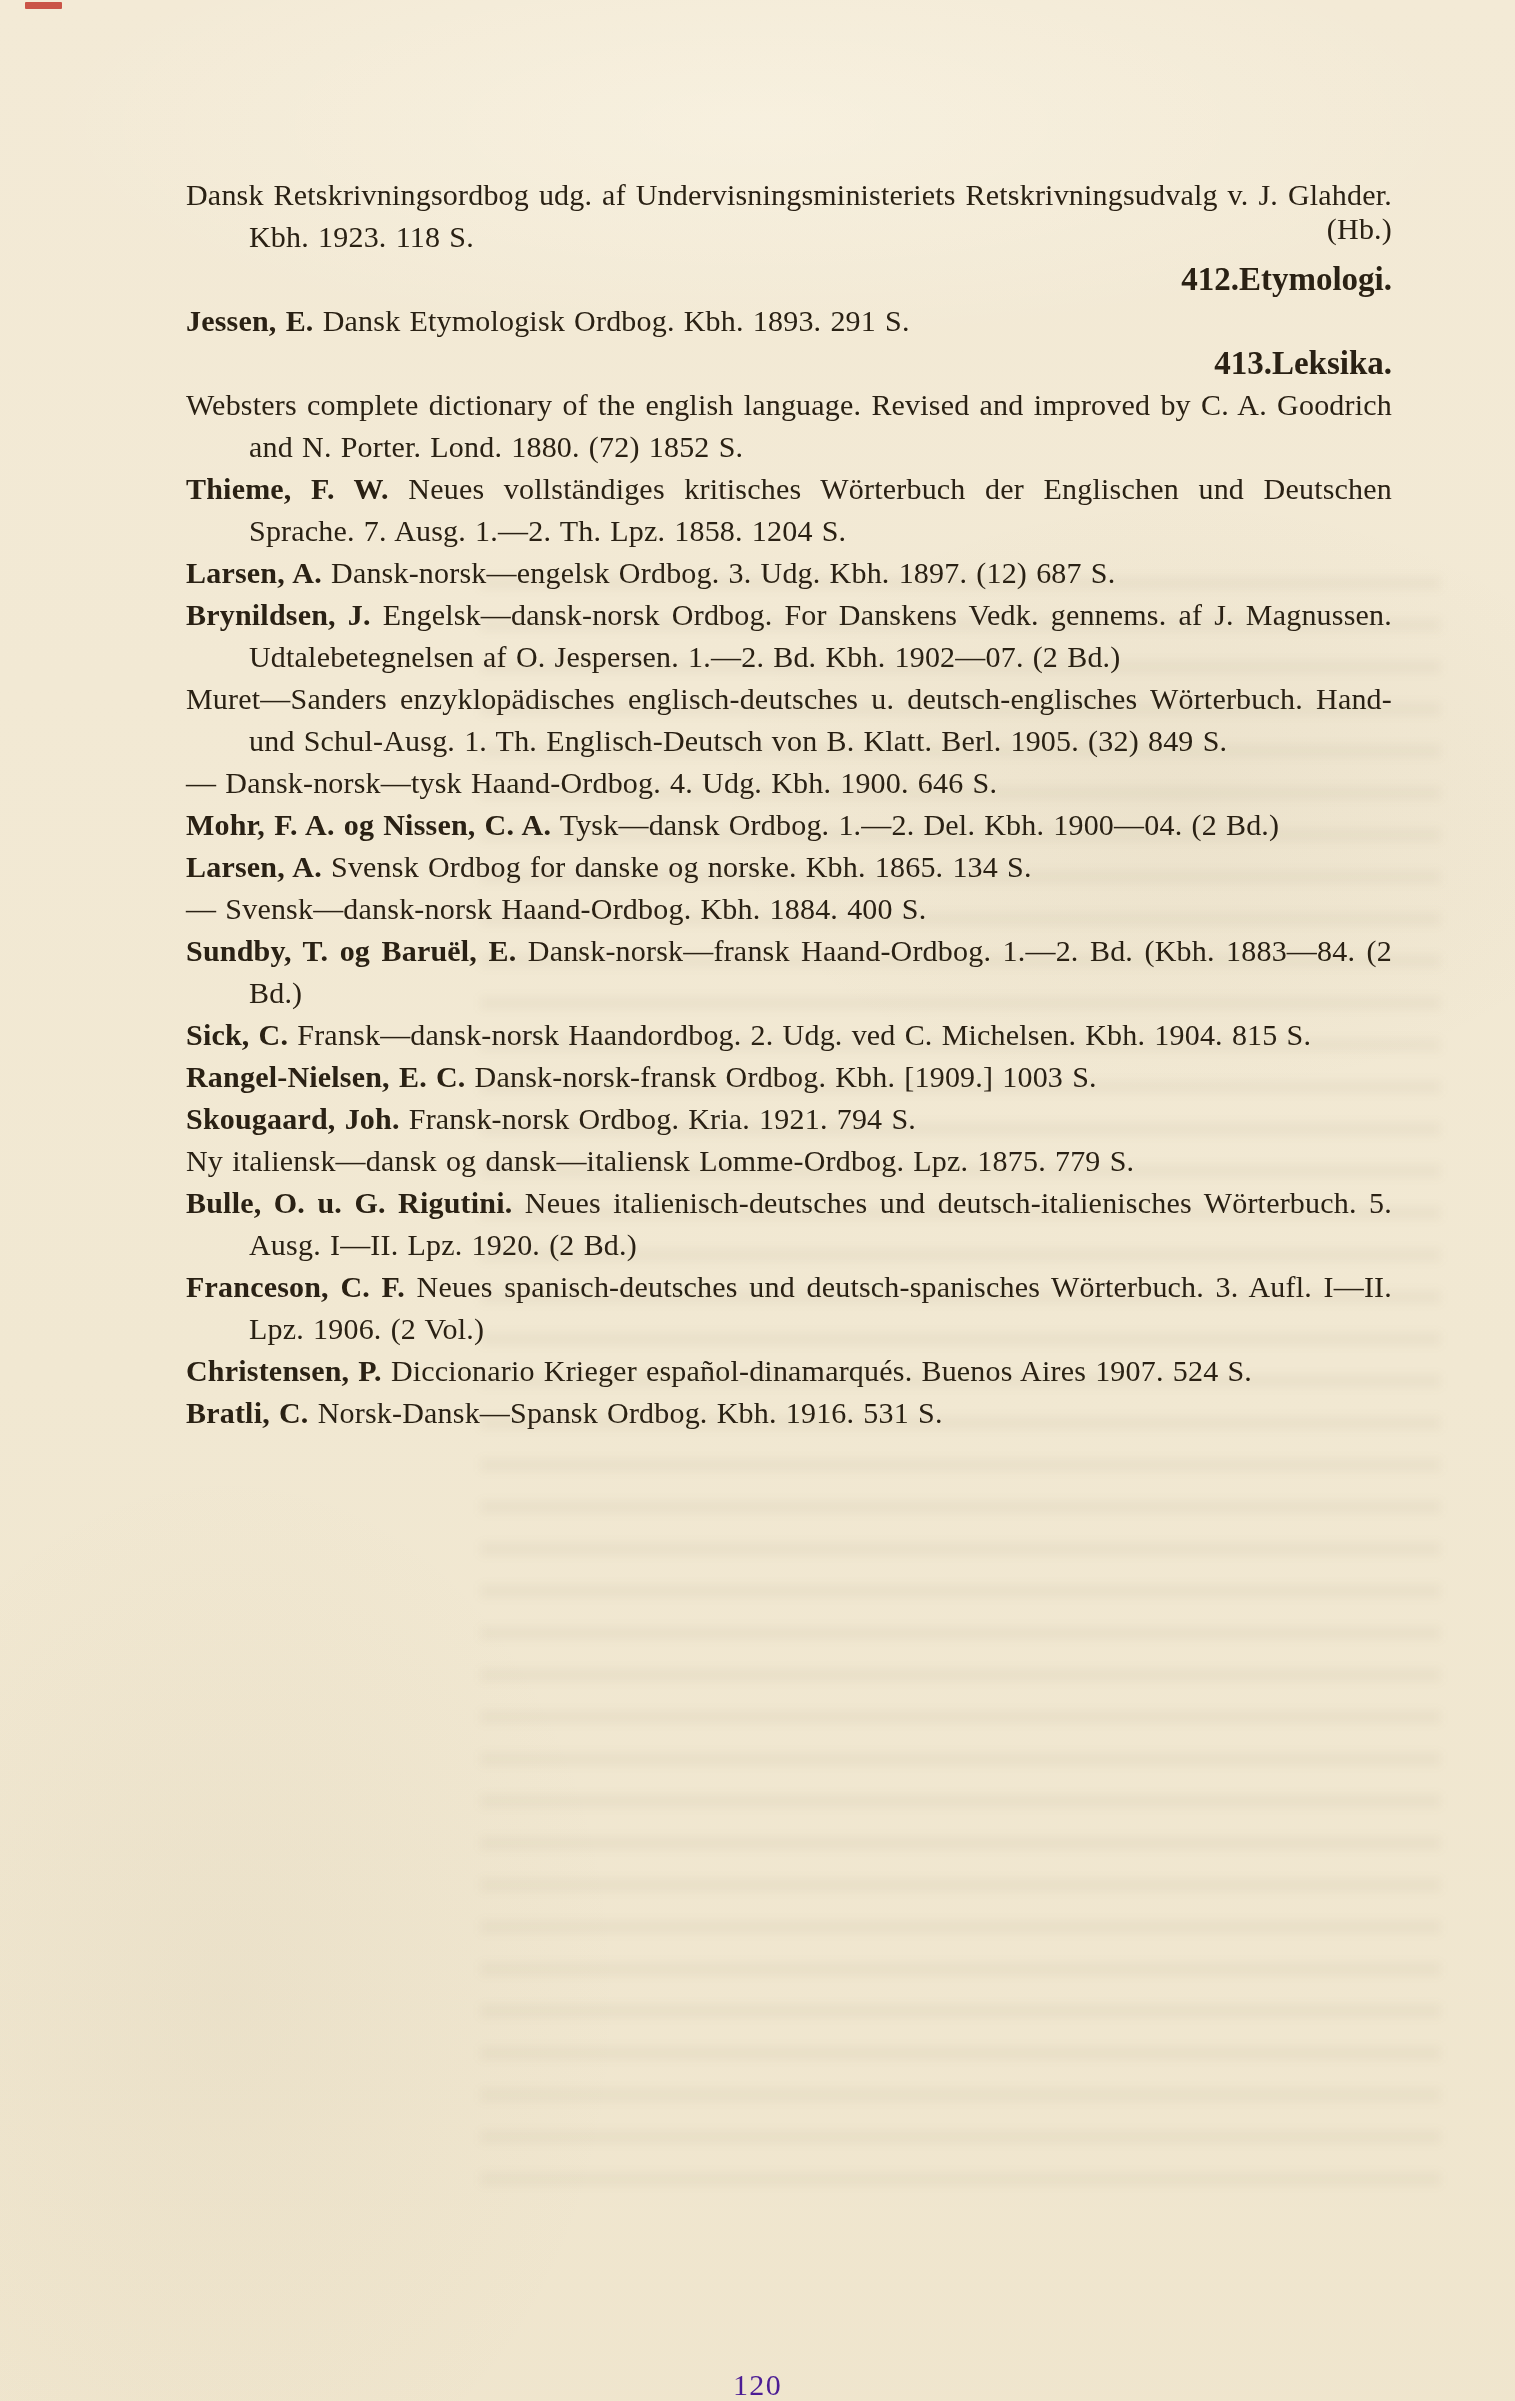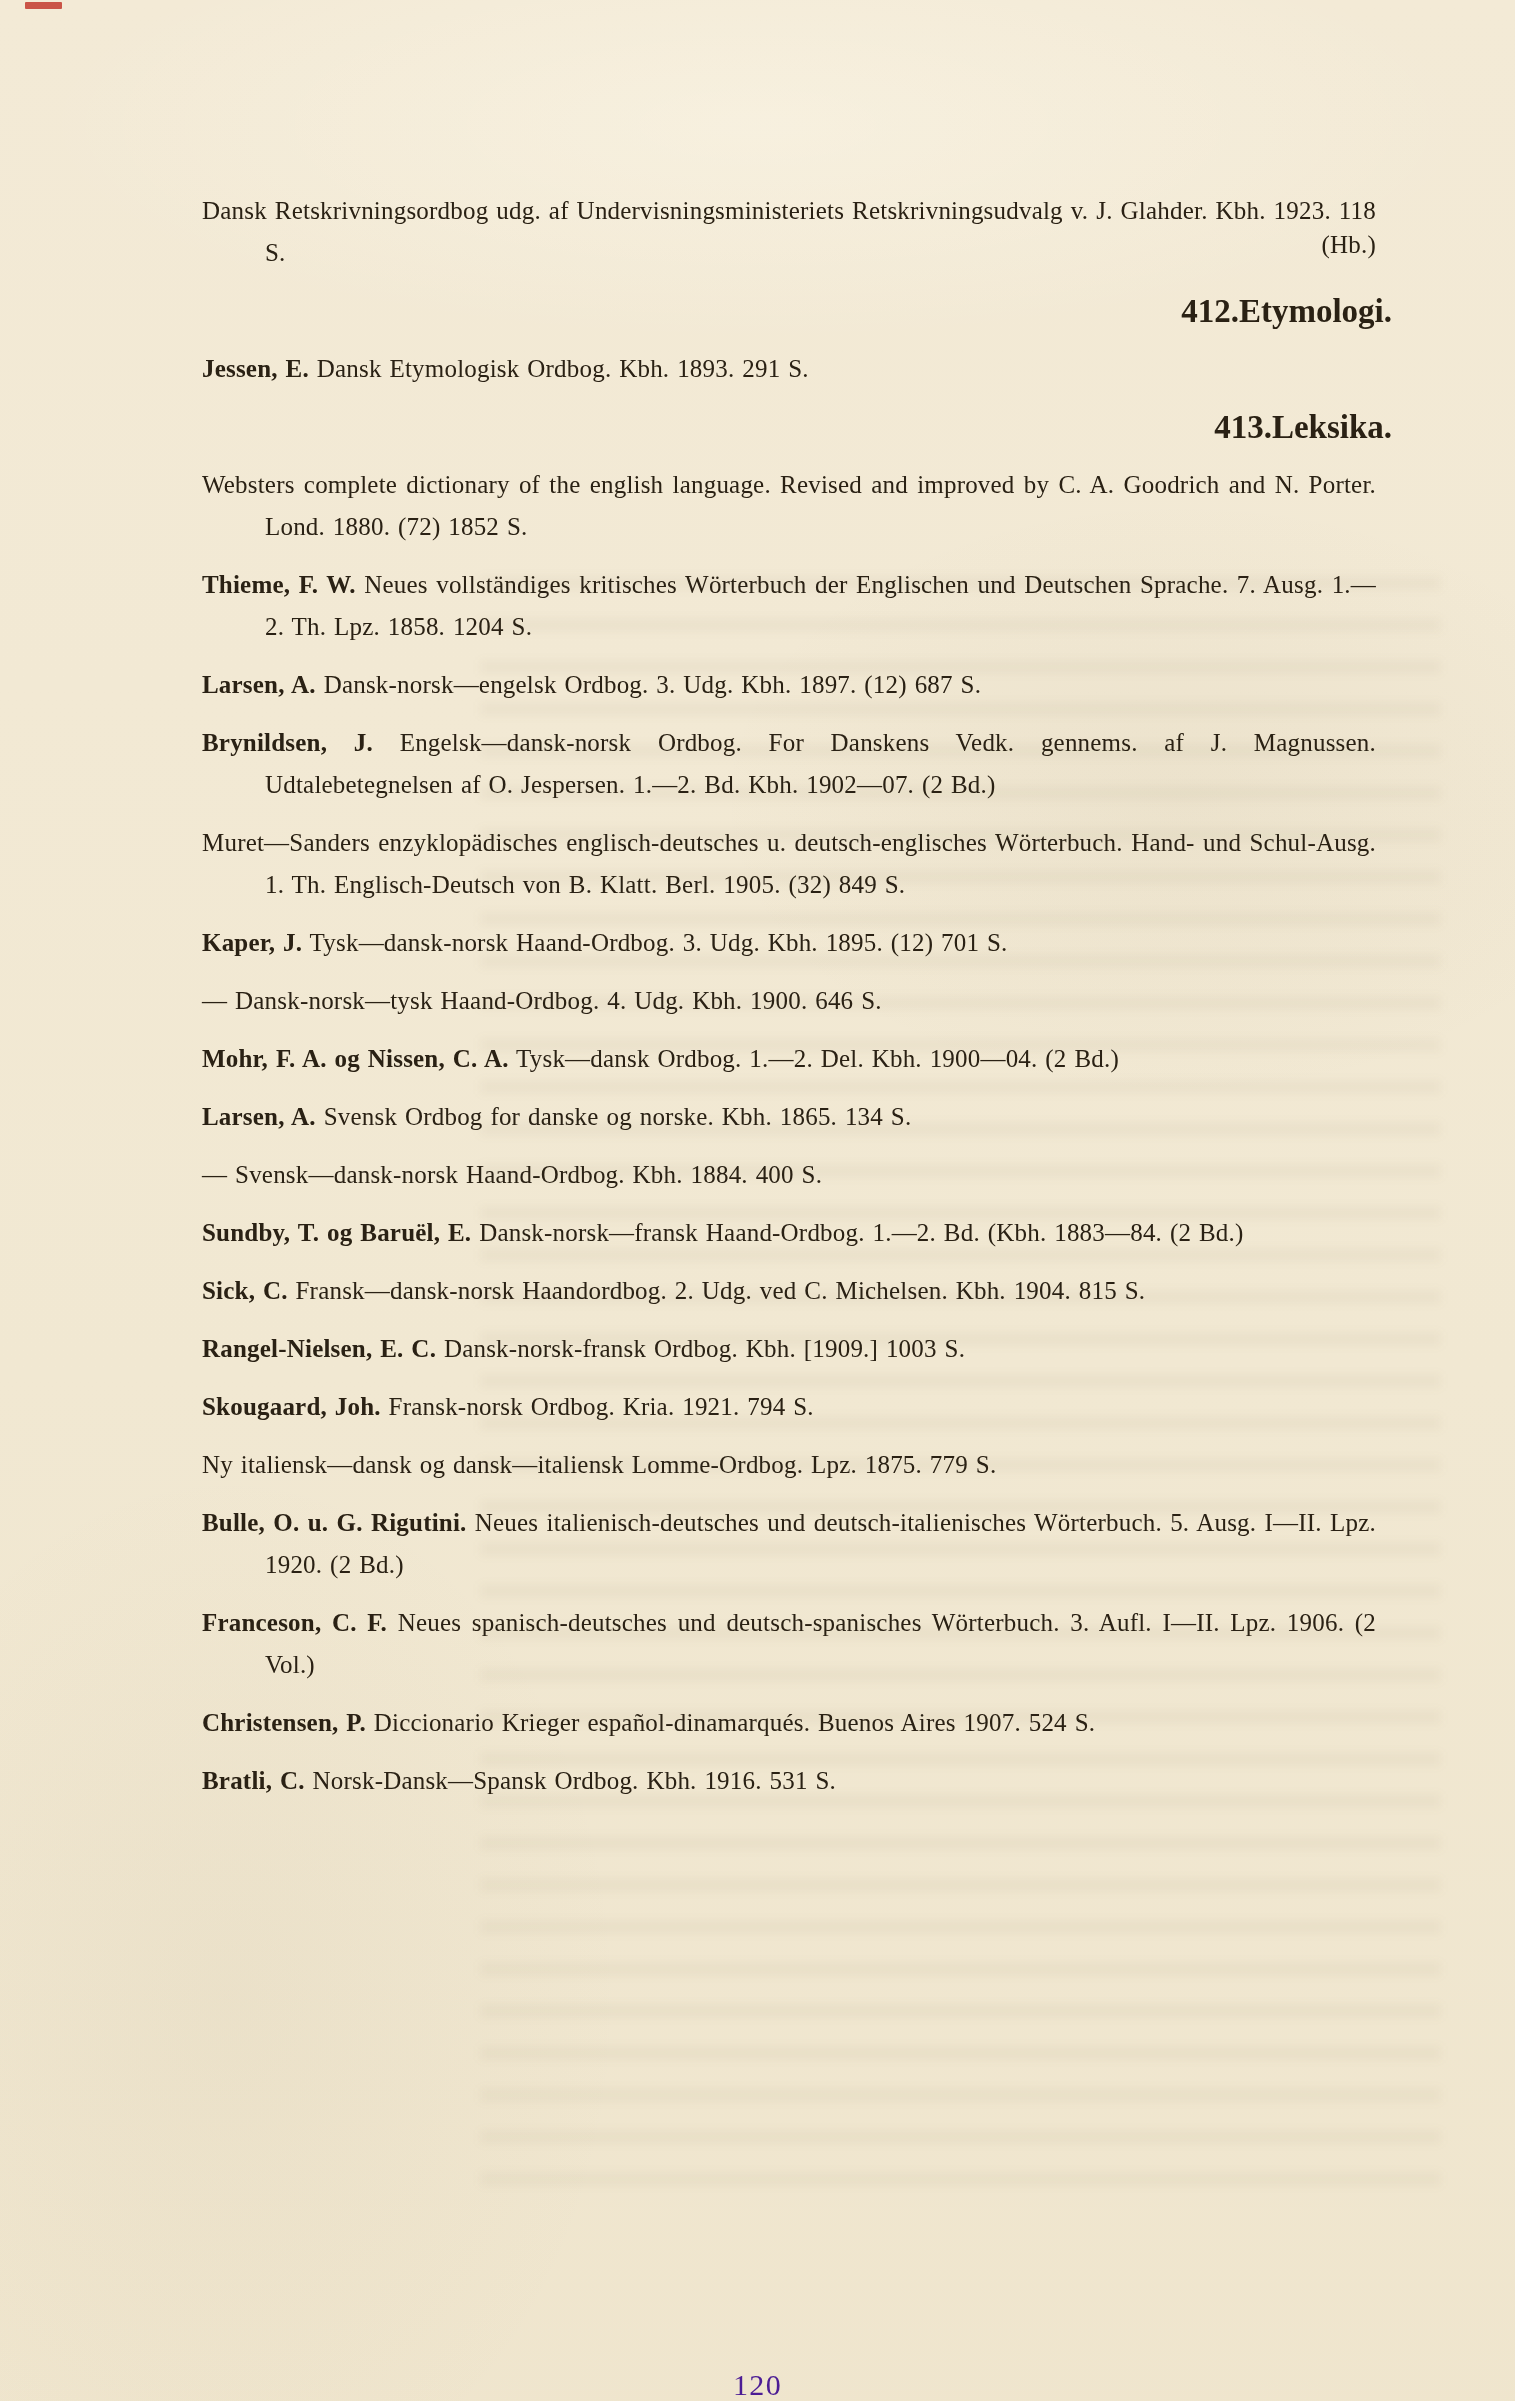--- a/index.html
+++ b/index.html
@@ -52,22 +52,22 @@
     opacity: 0.85;
     border-radius: 1px;
   }
   .content {
     position: absolute;
     left: 186px;
     top: 174px;
     width: 1206px;
   }
   .entry {
-    margin: 16px;
-    font-size: 25px;
+    margin: 0;
+    font-size: 30px;
     line-height: 42px;
     text-align: justify;
     padding-left: 63px;
     text-indent: -63px;
     position: relative;
     letter-spacing: 0.2px;
     word-spacing: 1.4px;
   }
   .author {
     font-weight: bold;
@@ -112,21 +112,20 @@
     <p class="entry"><span class="author">Jessen, E.</span><span> Dansk Etymologisk Ordbog. Kbh. 1893. 291 S.</span></p>
     <div class="section-row">
       <span class="sec-num">413.</span>
       <span class="sec-title">Leksika.</span>
     </div>
     <p class="entry"><span>Websters complete dictionary of the english language. Revised and improved by C. A. Goodrich and N. Porter. Lond. 1880. (72) 1852 S.</span></p>
     <p class="entry"><span class="author">Thieme, F. W.</span><span> Neues vollständiges kritisches Wörterbuch der Englischen und Deutschen Sprache. 7. Ausg. 1.—2. Th. Lpz. 1858. 1204 S.</span></p>
     <p class="entry"><span class="author">Larsen, A.</span><span> Dansk-norsk—engelsk Ordbog. 3. Udg. Kbh. 1897. (12) 687 S.</span></p>
     <p class="entry"><span class="author">Brynildsen, J.</span><span> Engelsk—dansk-norsk Ordbog. For Danskens Vedk. gennems. af J. Magnussen. Udtalebetegnelsen af O. Jespersen. 1.—2. Bd. Kbh. 1902—07. (2 Bd.)</span></p>
     <p class="entry"><span>Muret—Sanders enzyklopädisches englisch-deutsches u. deutsch-englisches Wörterbuch. Hand- und Schul-Ausg. 1. Th. Englisch-Deutsch von B. Klatt. Berl. 1905. (32) 849 S.</span></p>
-    <p class="entry"><span class="author">Kaper, J.</span><span> Tysk—dansk-norsk Haand-Ordbog. 3. Udg. Kbh. 1895. (12) 701 S.</span></p>
     <p class="entry"><span>— Dansk-norsk—tysk Haand-Ordbog. 4. Udg. Kbh. 1900. 646 S.</span></p>
     <p class="entry"><span class="author">Mohr, F. A. og Nissen, C. A.</span><span> Tysk—dansk Ordbog. 1.—2. Del. Kbh. 1900—04. (2 Bd.)</span></p>
     <p class="entry"><span class="author">Larsen, A.</span><span> Svensk Ordbog for danske og norske. Kbh. 1865. 134 S.</span></p>
     <p class="entry"><span>— Svensk—dansk-norsk Haand-Ordbog. Kbh. 1884. 400 S.</span></p>
     <p class="entry"><span class="author">Sundby, T. og Baruël, E.</span><span> Dansk-norsk—fransk Haand-Ordbog. 1.—2. Bd. (Kbh. 1883—84. (2 Bd.)</span></p>
     <p class="entry"><span class="author">Sick, C.</span><span> Fransk—dansk-norsk Haandordbog. 2. Udg. ved C. Michelsen. Kbh. 1904. 815 S.</span></p>
     <p class="entry"><span class="author">Rangel-Nielsen, E. C.</span><span> Dansk-norsk-fransk Ordbog. Kbh. [1909.] 1003 S.</span></p>
     <p class="entry"><span class="author">Skougaard, Joh.</span><span> Fransk-norsk Ordbog. Kria. 1921. 794 S.</span></p>
     <p class="entry"><span>Ny italiensk—dansk og dansk—italiensk Lomme-Ordbog. Lpz. 1875. 779 S.</span></p>
     <p class="entry"><span class="author">Bulle, O. u. G. Rigutini.</span><span> Neues italienisch-deutsches und deutsch-italienisches Wörterbuch. 5. Ausg. I—II. Lpz. 1920. (2 Bd.)</span></p>

